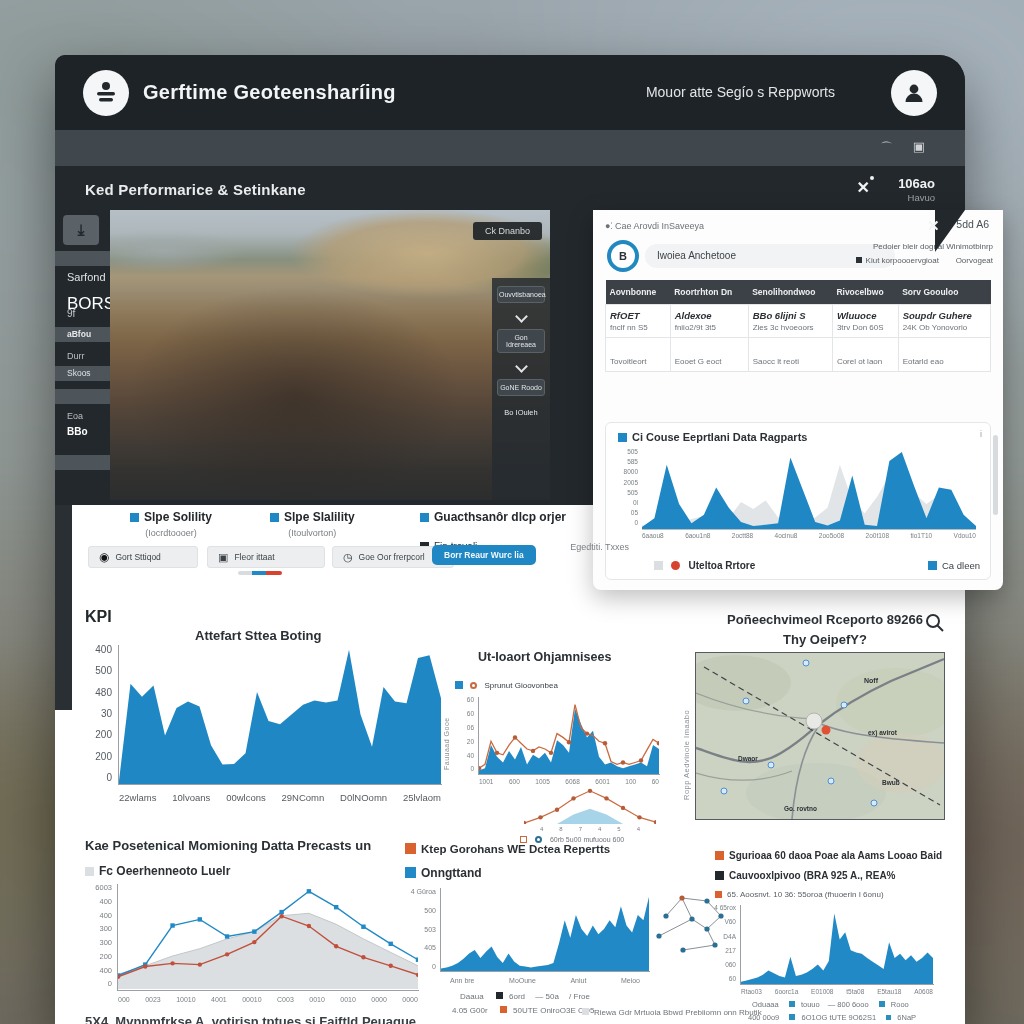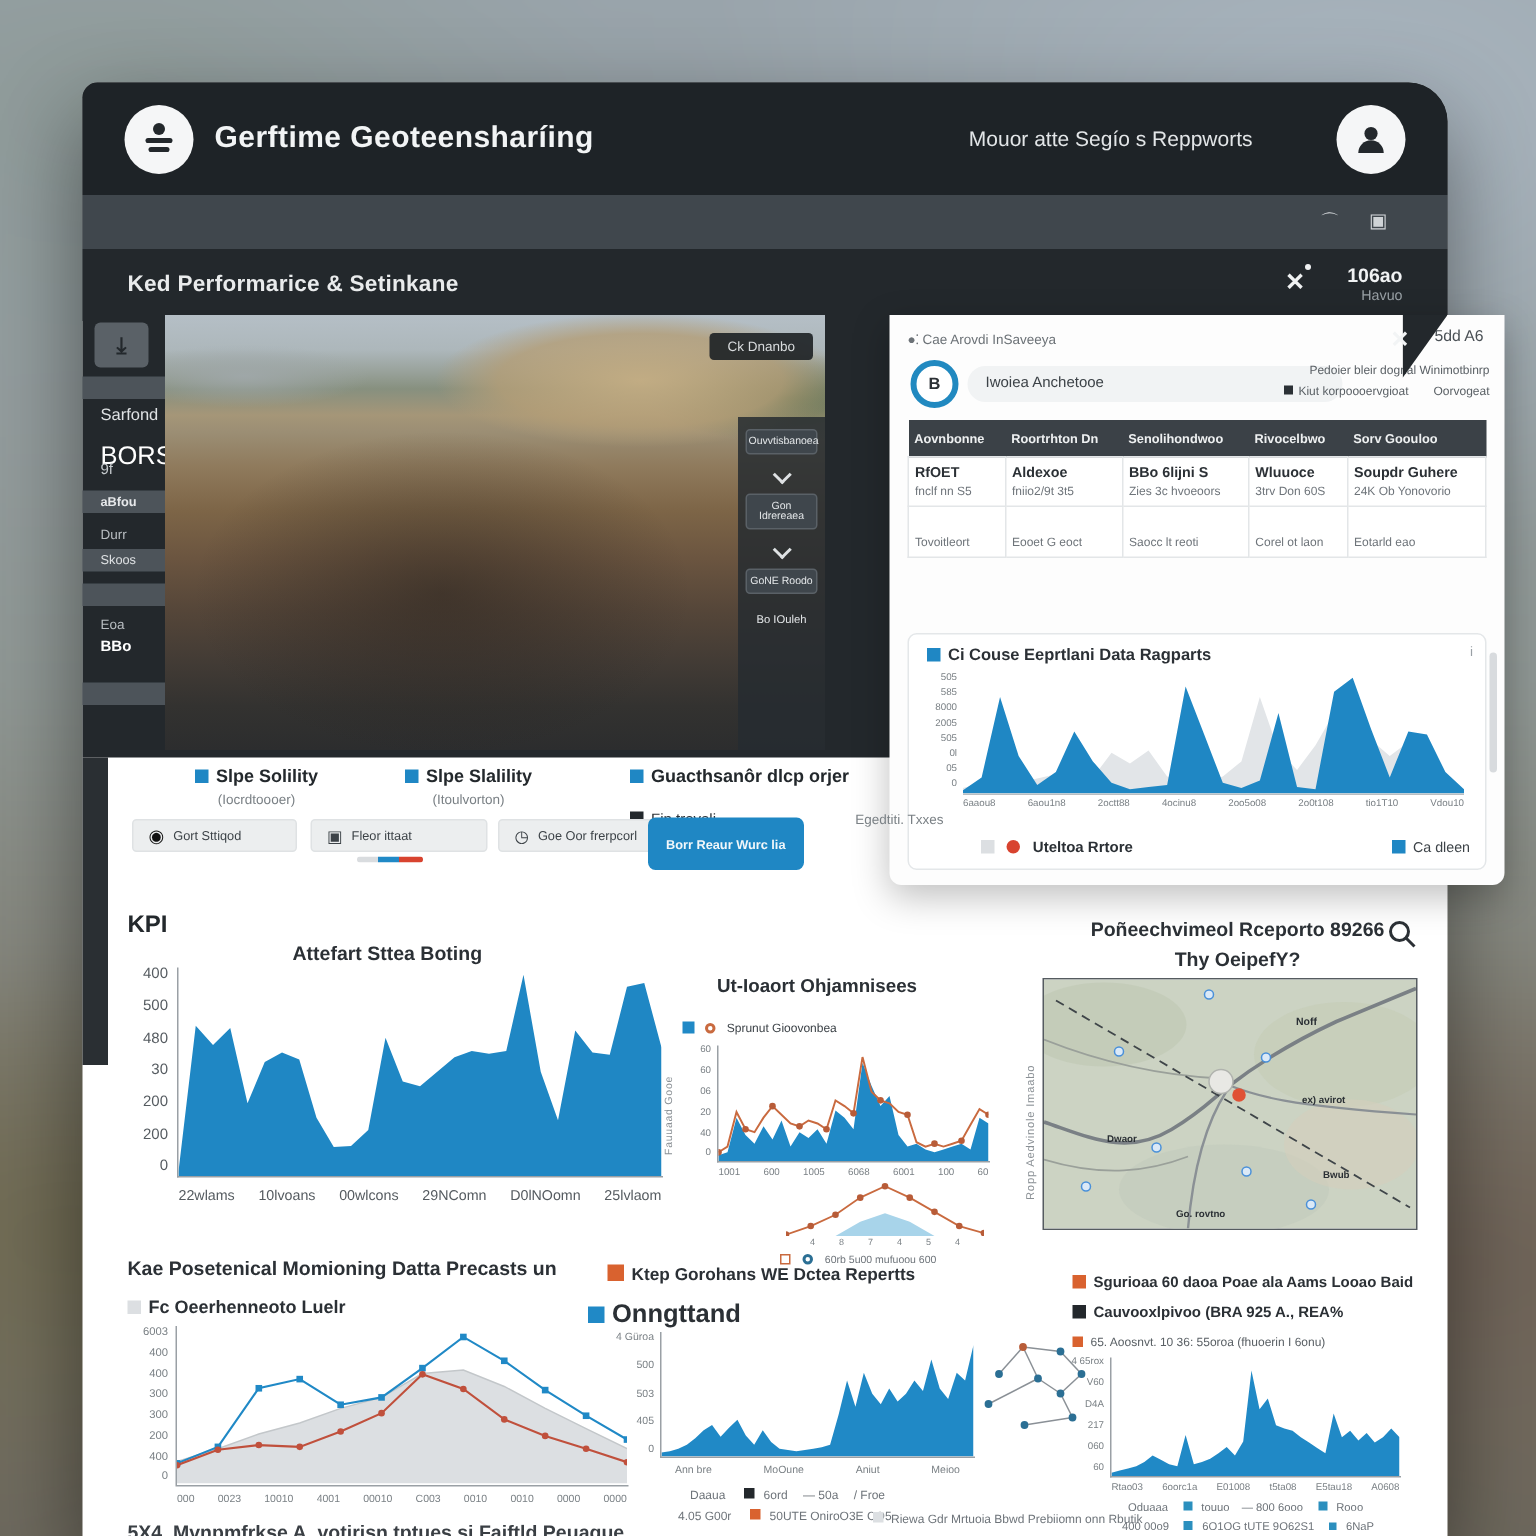--- a/index.html
+++ b/index.html
@@ -54,34 +54,34 @@
   #notch{position:absolute;left:880px;top:155px;width:30px;height:42px;background:#23282c;clip-path:polygon(0 0,100% 0,0 100%);}
   .panel-top-l{font-size:9px;color:#6c7277;}
   .panel-top-r{font-size:10.5px;color:#4a5055;}
   .ring-ico{width:32px;height:32px;border-radius:50%;border:4px solid #2189c0;display:flex;align-items:center;justify-content:center;font-size:11px;font-weight:bold;color:#2b3035;background:#fff;}
   .search-field{position:absolute;left:52px;top:34px;width:250px;height:24px;background:#f1f3f4;border-radius:12px;}
   .search-label{position:absolute;left:64px;top:40px;font-size:10px;color:#3c4247;}
   .note{font-size:8px;color:#5a6065;text-align:right;}
   table.ptable{border-collapse:collapse;width:386px;font-size:9px;}
   table.ptable th{background:#3b4147;color:#eef0f1;font-size:8.5px;font-weight:bold;padding:7px 4px;text-align:left;}
   table.ptable td{border:1px solid #e3e6e8;padding:5px 4px;vertical-align:top;background:#fff;}
-  .cell-title{font-weight:bold;font-size:9.5px;color:#2b3035;}
+  .cell-title{font-weight:bold;font-size:9.5px;color:#2b3035;font-style:italic;}
   .cell-sub{font-size:8px;color:#6e747a;margin-top:2px;}
   .cell-r2{font-size:8px;color:#6e747a;padding-top:14px;}
   #panel-chart-card{position:absolute;left:12px;top:212px;width:386px;height:158px;border:1px solid #e4e7e9;border-radius:6px;background:#fff;}
   .chart-title{font-size:11px;font-weight:bold;color:#2b3035;}
   .legend-sq{display:inline-block;width:9px;height:9px;margin-right:5px;vertical-align:-1px;}
   .yticks{display:flex;flex-direction:column;justify-content:space-between;align-items:flex-end;color:#7a8085;}
   .xticks{display:flex;justify-content:space-between;color:#7a8085;}
   .yticks span,.xticks span{line-height:1;}
   
   .leg-label{font-size:12px;font-weight:bold;color:#23282c;}
   .leg-sub{font-size:9px;color:#7a8085;}
   .btn{position:absolute;height:22px;background:#eceeef;border:1px solid #dfe2e4;border-radius:3px;font-size:8.5px;color:#3c4247;display:flex;align-items:center;gap:6px;padding:0 10px;}
-  .btn-blue{position:absolute;height:35px;background:#1f87c4;border-radius:5px;color:#f2f7fa;font-size:8.5px;font-weight:bold;display:flex;align-items:center;padding:0 12px;}
+  .btn-blue{position:absolute;height:20px;background:#1f87c4;border-radius:5px;color:#f2f7fa;font-size:8.5px;font-weight:bold;display:flex;align-items:center;padding:0 12px;}
   .mini-progress{position:absolute;display:flex;height:4px;width:44px;border-radius:2px;overflow:hidden;}
   
   .h-kpi{font-size:16px;font-weight:bold;color:#23282c;}
   .sec-title{font-size:13px;font-weight:bold;color:#2b3035;}
   .rot-label{writing-mode:vertical-rl;transform:rotate(180deg);font-size:7px;color:#8a9095;letter-spacing:.5px;}
   .small-note{font-size:8px;color:#6e747a;}
   svg{display:block;}
 </style>
 </head>
 <body>
@@ -489,21 +489,21 @@
       <span>0010</span>
       <span>0010</span>
       <span>0000</span>
       <span>0000</span>
     </div>
   <div class="abs sec-title nowrap" style="left:85px;top:1014px;color:#3a3f44;">5X4. Mvnpmfrkse A. votirisn tptues si Faiftld Peuaque</div>
 
   <div class="abs nowrap" style="left:405px;top:843px;font-size:11.5px;font-weight:bold;color:#2b3035;">
     <span class="legend-sq" style="background:#d9622f;width:11px;height:11px;"></span><span>Ktep Gorohans WE Dctea Repertts</span>
   </div>
-  <div class="abs nowrap" style="left:392px;top:866px;font-size:17px;font-weight:bold;color:#2b3035;">
+  <div class="abs nowrap" style="left:405px;top:866px;font-size:12px;font-weight:bold;color:#2b3035;">
     <span class="legend-sq" style="background:#2089c6;width:11px;height:11px;"></span><span>Onngttand</span>
   </div>
   <div class="abs yticks" style="left:402px;top:888px;width:34px;height:82px;font-size:7px;">
       <span>4 Güroa</span>
       <span>500</span>
       <span>503</span>
       <span>405</span>
       <span>0</span>
     </div>
   <div class="abs" style="left:440px;top:888px;width:1px;height:84px;background:#9aa0a5;"></div>

